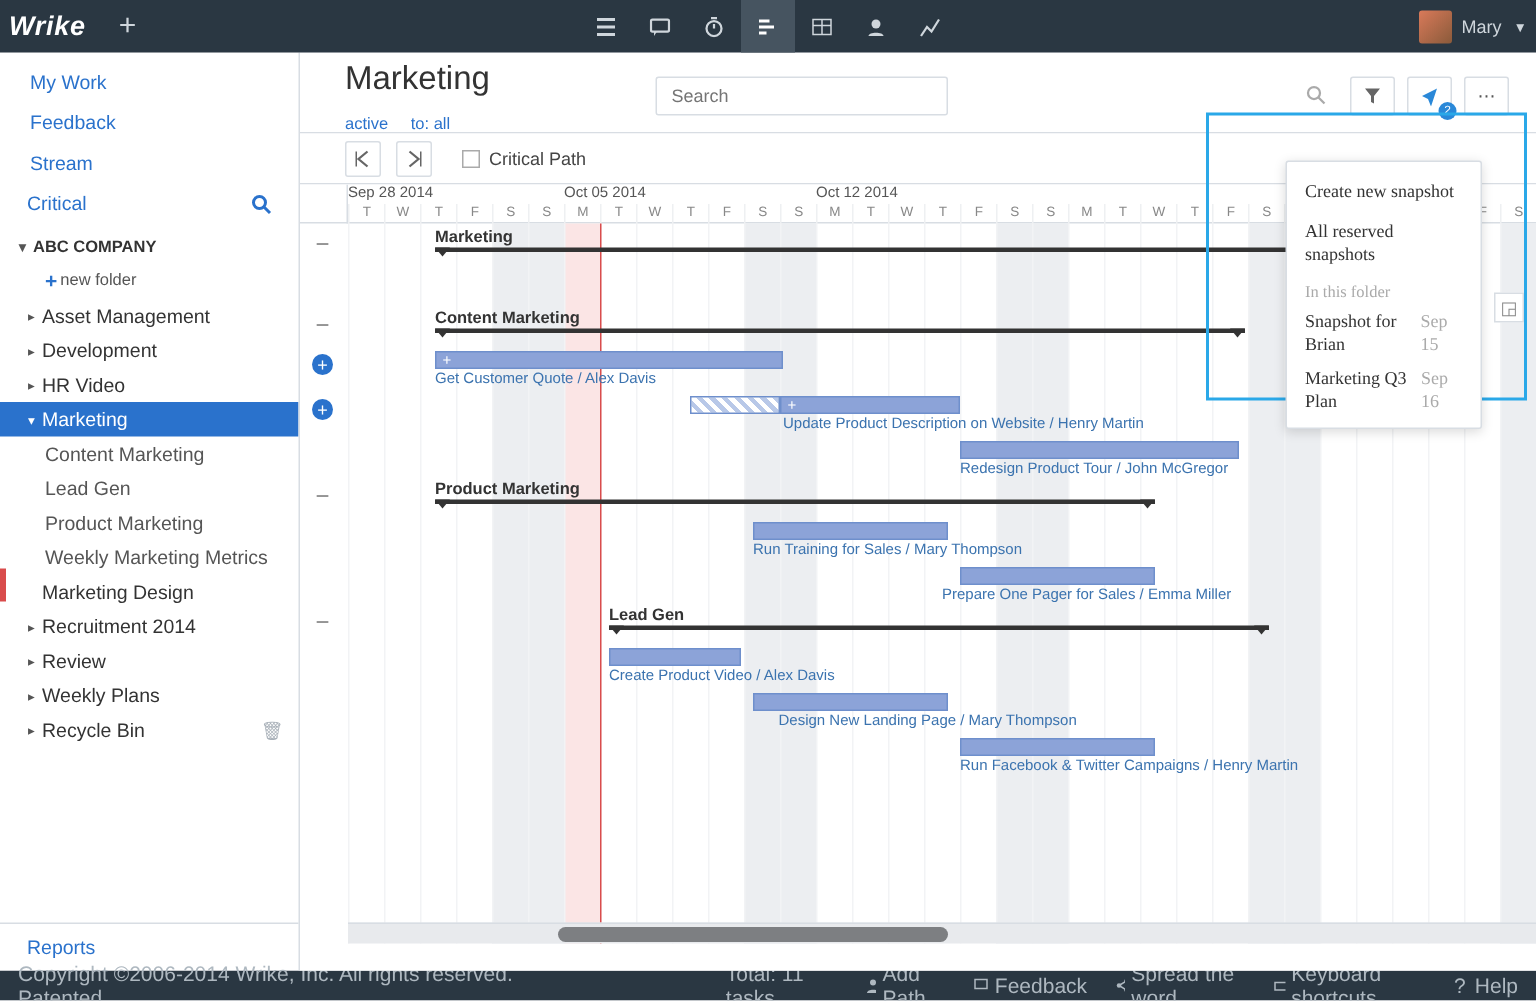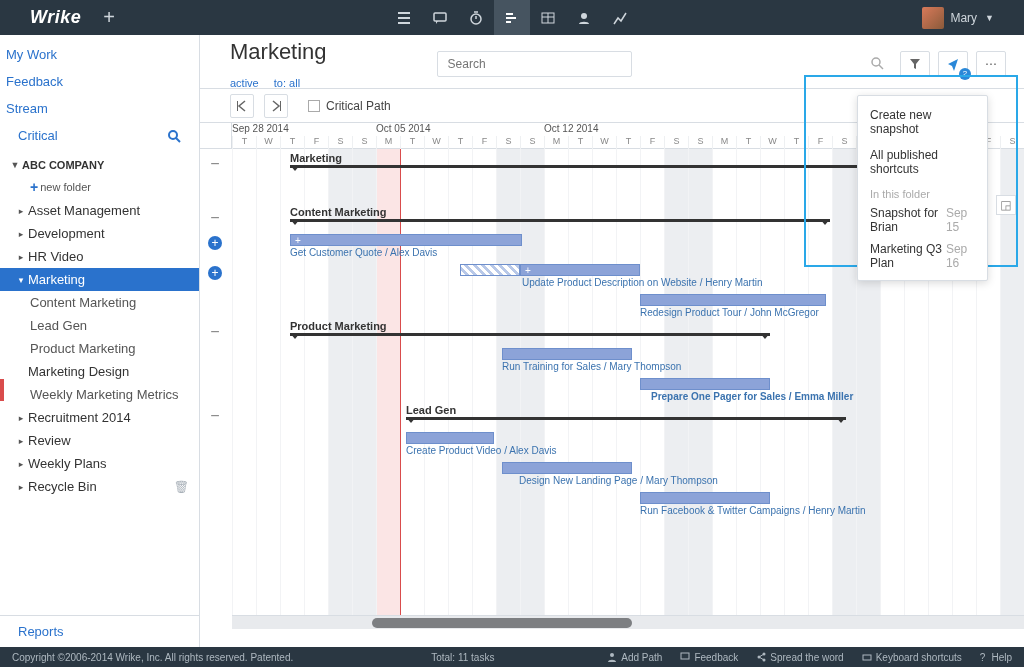--- a/index.html
+++ b/index.html
@@ -32,21 +32,21 @@
     overflow: hidden;
   }
 
   
   .topbar {
     background: var(--bg-dark);
     height: 35px;
     display: flex;
     align-items: center;
     color: #cfd6dc;
-    padding: 0 30px;
+    padding: 0 6px;
     position: relative;
     z-index: 20;
   }
   .logo { font-weight: bold; font-size: 18px; color: #fff; font-style: italic; letter-spacing: 0.5px; }
   .topbar .plus-icon { font-size: 20px; margin-left: 22px; cursor: pointer; }
   .topbar-center {
     position: absolute; left: 50%; transform: translateX(-50%);
     display: flex; gap: 0;
   }
   .topbar-center .ticon {
@@ -63,21 +63,21 @@
 
   
   .sidebar {
     width: 212px; background: var(--bg-white);
     border-right: 1px solid var(--border);
     display: flex; flex-direction: column;
     font-size: 13px;
   }
   .side-top { padding: 6px 0; }
   .side-link {
-    display: block; padding: 6px 6px; color: var(--text-blue);
+    display: block; padding: 6px 20px; color: var(--text-blue);
     cursor: pointer;
   }
   .folders-hd { padding: 6px 18px; color: var(--text-blue); display: flex; align-items: center; }
   .folders-hd .srch { margin-left: auto; color: var(--text-blue); font-size: 14px; }
   .tree { flex: 1; overflow: auto; }
   .node { display: flex; align-items: center; padding: 4px 0; cursor: pointer; }
   .node .arw { width: 14px; text-align: center; font-size: 9px; color: #555; }
   .node .lbl { }
   .company { font-weight: bold; font-size: 11px; text-transform: uppercase; padding-left: 8px; }
   .depth1 { padding-left: 14px; }
@@ -214,40 +214,41 @@
     position:absolute; left:2px; top:1px; width:10px; height:10px; font-size:10px; line-height:10px;
     color:#fff; text-align:center;
   }
 
   
   .highlight-box {
     position: absolute; border: 2px solid #2aa8e8; top: 40px; right: 6px;
     width: 214px; height: 192px; pointer-events: none; z-index: 25;
   }
   .dropdown {
-    position: absolute; top: 60px; right: 36px; width: 131px;
+    position: absolute; top: 72px; right: 36px; width: 131px;
     background: #fff; border: 1px solid var(--border); border-radius: 2px;
     box-shadow: 0 2px 8px rgba(0,0,0,0.15);
     z-index: 30; font-size: 12px;
     padding: 6px 0;
+    font-family: Liberation Serif, serif;
   }
   .dropdown .dd-item { padding: 6px 12px; cursor: pointer; color: #333;}
   .dropdown .dd-sep { padding: 6px 12px 2px 12px; color: #aaa; font-size: 11px; }
   .dropdown .dd-snap { padding: 4px 12px; display: flex; color: #333;}
   .dropdown .dd-snap .date { margin-left: auto; color: #aaa; }
   .expand-sq {
     position:absolute; right:8px; top:160px; width:20px; height:20px;
     border:1px solid var(--border); background:#fff; display:flex; align-items:center; justify-content:center;
     color:#888; font-size:12px; z-index:22; cursor:pointer;
   }
 
   
   .footer {
     height: 20px; background: var(--bg-dark);
-    color: #aeb8c0; font-size: 10px; display: flex; align-items: center;
+    color: #aeb8c0; font-size: 14px; display: flex; align-items: center;
     padding: 0 12px; gap: 18px;
   }
   .footer .left { }
   .footer .mid { margin-left: 120px; }
   .footer .right { margin-left: auto; display: flex; gap: 18px; }
   .footer .fitem { display: flex; align-items: center; gap: 4px; cursor: pointer; }
 
   
   .hscroll {
     position:absolute; left:32px; right:0; bottom:0; height:14px;
@@ -361,26 +362,26 @@
         </div>
       <div class="node depth2">
           <span class="lbl">Content Marketing</span>
         </div>
       <div class="node depth2">
           <span class="lbl">Lead Gen</span>
         </div>
       <div class="node depth2">
           <span class="lbl">Product Marketing</span>
         </div>
+      <div class="node depth2">
+          <span class="lbl">Weekly Marketing Metrics</span>
+        </div>
       <div class="node depth1">
           <span class="arw"></span>
           <span class="lbl">Marketing Design</span>
-        </div>
-      <div class="node depth2">
-          <span class="lbl">Weekly Marketing Metrics</span>
         </div>
       <div class="node depth1">
           <span class="arw">▸</span>
           <span class="lbl">Recruitment 2014</span>
         </div>
       <div class="node depth1">
           <span class="arw">▸</span>
           <span class="lbl">Review</span>
         </div>
       <div class="node depth1">
@@ -449,21 +450,21 @@
       </div>
       <label class="chk-wrap">
         <span class="chk"></span>
         <span>Critical Path</span>
       </label>
     </div>
 
     <div class="highlight-box"></div>
     <div class="dropdown">
       <div class="dd-item">Create new snapshot</div>
-      <div class="dd-item">All published shortcuts</div>
+      <div class="dd-item">All reserved snapshots</div>
       <div class="dd-sep">In this folder</div>
       <div class="dd-snap">
         <span>Snapshot for Brian</span>
         <span class="date">Sep 15</span>
       </div>
       <div class="dd-snap">
         <span>Marketing Q3 Plan</span>
         <span class="date">Sep 16</span>
       </div>
     </div>
@@ -595,21 +596,21 @@
             <span class="collapser">−</span>
             <span class="grp-label" style="left:90px;">Product Marketing</span>
             <div class="grp-bar" style="left:90px; width:480px;"></div>
           </div>
           <div class="row" style="height:30px;">
             <div class="task-bar" style="left:302px; width:130px;"></div>
             <div class="task-lbl" style="left:302px;">Run Training for Sales / Mary Thompson</div>
           </div>
           <div class="row" style="height:30px;">
             <div class="task-bar" style="left:440px; width:130px;"></div>
-            <div class="task-lbl" style="left:451px;font-weight:bold;">Prepare One Pager for Sales / Emma Miller</div>
+            <div class="task-lbl" style="left:428px;">Prepare One Pager for Sales / Emma Miller</div>
           </div>
 
           <div class="row">
             <span class="collapser">−</span>
             <span class="grp-label" style="left:206px;">Lead Gen</span>
             <div class="grp-bar" style="left:206px; width:440px;"></div>
           </div>
           <div class="row" style="height:30px;">
             <div class="task-bar" style="left:206px; width:88px;"></div>
             <div class="task-lbl" style="left:206px;">Create Product Video / Alex Davis</div>

